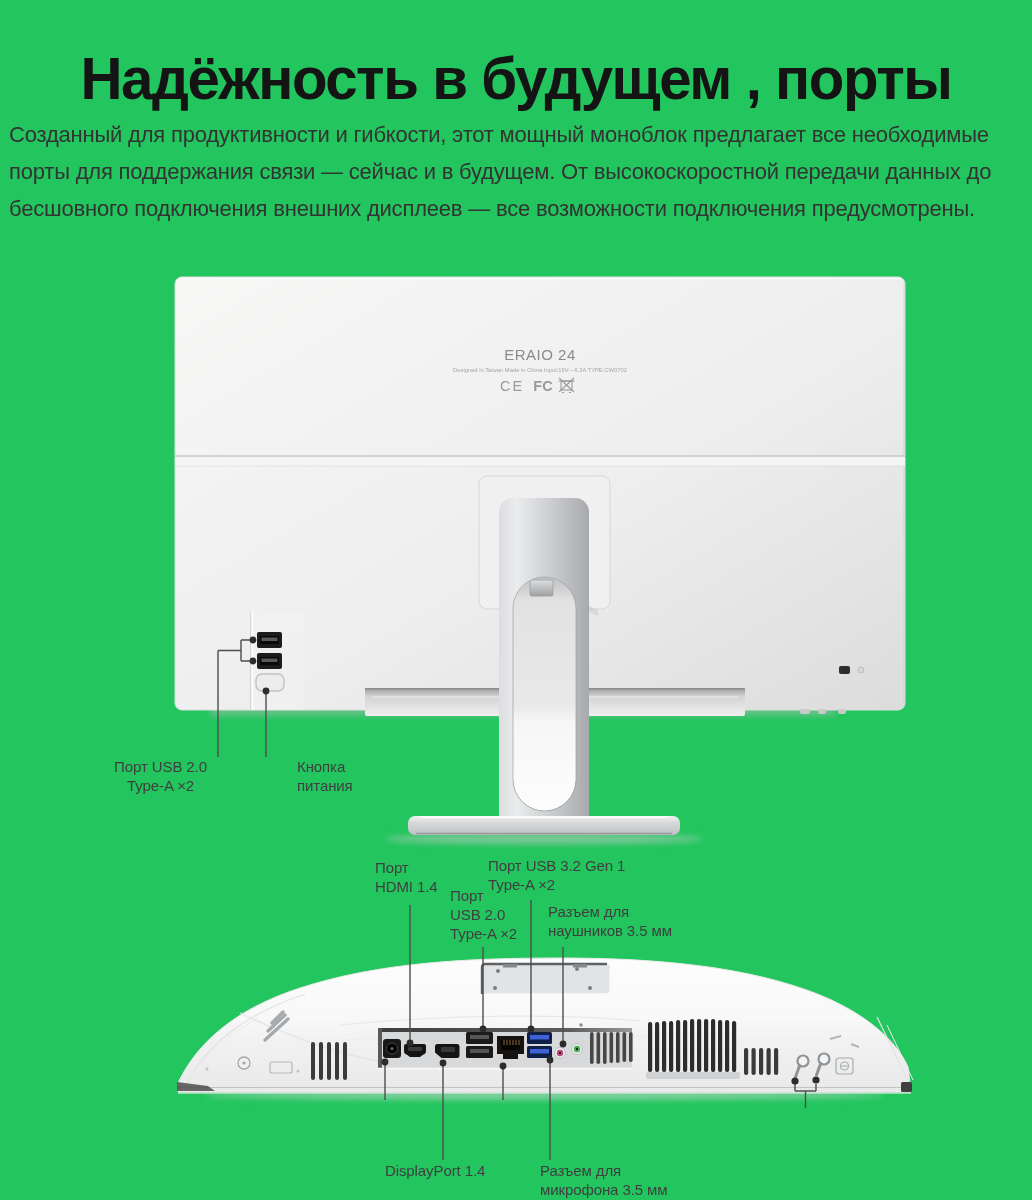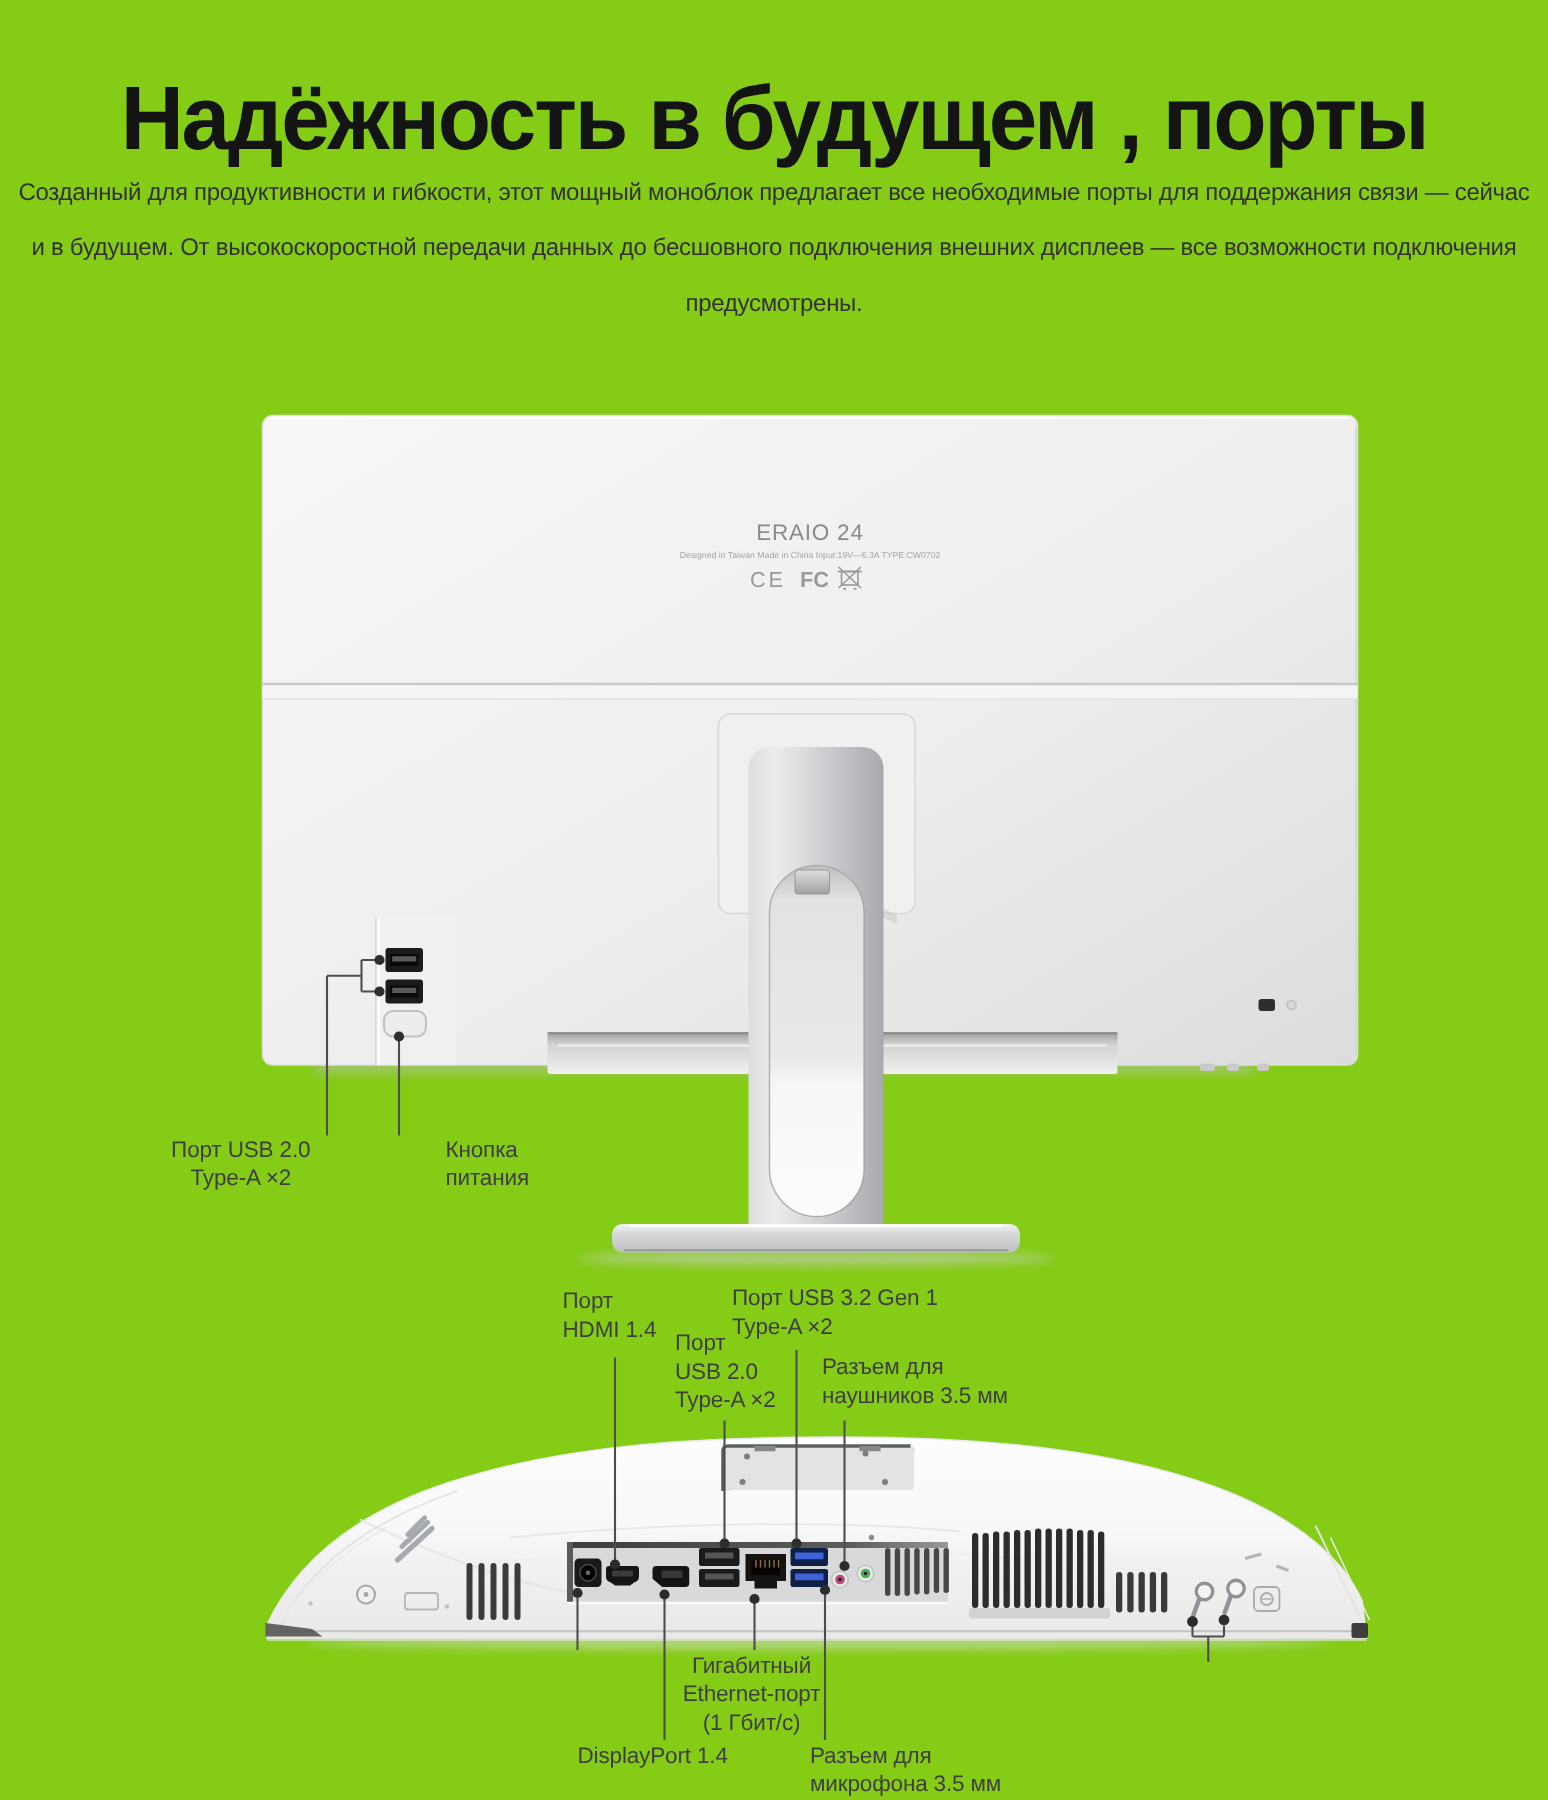--- a/index.html
+++ b/index.html
@@ -1,22 +1,22 @@
 <!DOCTYPE html>
 <html><head>
 <meta charset="utf-8">
 <style>
   html,body{margin:0;padding:0;background:#ffffff;}
-  #page{position:relative;width:1032px;height:1200px;background:#84cc16;overflow:hidden;
+  #page{position:relative;width:1032px;height:1200px;background:#22c55e;overflow:hidden;
         font-family:"Liberation Sans",sans-serif;}
   .title{position:absolute;top:4px;left:0;width:1032px;text-align:center;
          font-size:60px;font-weight:700;color:#141414;letter-spacing:-1.5px;
          transform:scaleX(.97);transform-origin:center;}
   .desc{position:absolute;top:94px;left:50%;transform:translateX(-50%);width:1014px;
-        text-align:center;font-size:16px;line-height:37px;color:#333;letter-spacing:-0.2px;}
+        text-align:left;font-size:22px;line-height:37px;color:#333;letter-spacing:-0.2px;}
   .label{position:absolute;font-size:15px;line-height:19px;color:#3f3f3f;
          letter-spacing:-0.1px;white-space:pre-line;}
   .r{text-align:center;} .c{text-align:center;}
   svg{position:absolute;left:0;display:block;}
   #fig-rear{top:260px;} #fig-bottom{top:855px;}
 </style>
 </head>
 <body>
 
 <div id="page">
@@ -365,20 +365,17 @@
 
   <div class="label" style="left:375px;top:858px;">Порт
 HDMI 1.4</div>
   <div class="label" style="left:450px;top:886px;">Порт
 USB 2.0
 Type-A ×2</div>
   <div class="label" style="left:488px;top:856px;">Порт USB 3.2 Gen 1
 Type-A ×2</div>
   <div class="label" style="left:548px;top:902px;">Разъем для
 наушников 3.5 мм</div>
-  <div class="label c" style="left:438px;top:1101px;width:126px;">Гигабитный
-Ethernet-порт
-(1 Гбит/с)</div>
   <div class="label" style="left:385px;top:1161px;">DisplayPort 1.4</div>
   <div class="label" style="left:540px;top:1161px;">Разъем для
 микрофона 3.5 мм</div>
 
 </div>
 
 </body></html>

